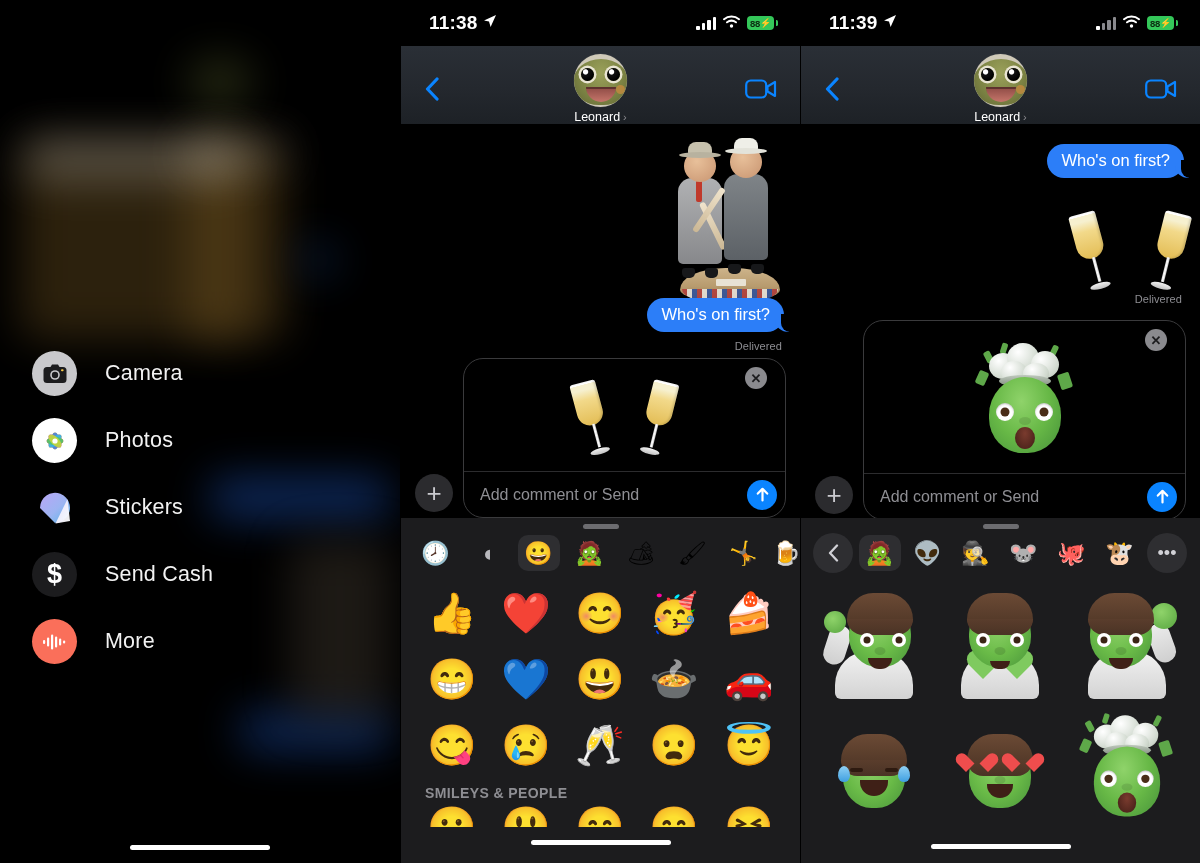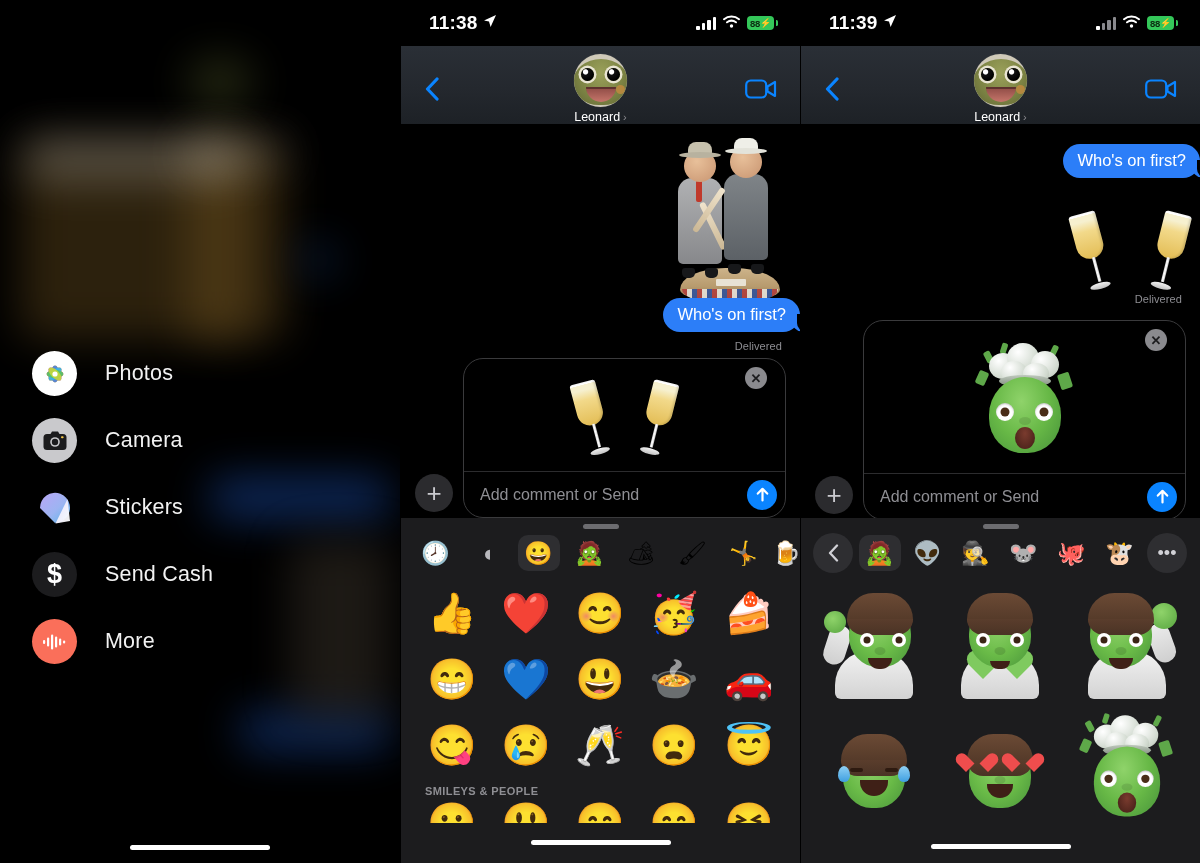--- a/index.html
+++ b/index.html
@@ -80,21 +80,21 @@
   .avatar .cheek { position:absolute; right:4%; top:58%; width:9px; height:9px; border-radius:50%; background:#c08a3e; opacity:.85;}
   .nav-name { font-size:12.5px; color:#fff; display:flex; align-items:center; gap:3px; }
   .nav-name .chev { color:#8b8b90; font-size:11px; }
   .nav-video {
     position:absolute; right:22px; top:30px; width:34px; height:26px;
     display:flex; align-items:center; justify-content:center;
   }
 
   
   .thread { position:absolute; left:0; right:0; background:#000; overflow:hidden; }
-  .bubble-row { display:flex; justify-content:flex-end; }
+  .bubble-row { display:flex; justify-content:flex-end; padding-right:16px; }
   .bubble {
     position:relative; background:#2C7EF8; color:#fff;
     padding:7px 14px 8px; border-radius:18px;
     font-size:16.5px; line-height:1.15; max-width:260px;
   }
   .bubble::after {
     content:""; position:absolute; right:-5px; bottom:0; width:14px; height:18px;
     background:#2C7EF8; border-bottom-left-radius:16px 14px;
     clip-path:polygon(0 0, 58% 0, 100% 100%, 0 100%);
   }
@@ -211,21 +211,21 @@
   }
   .cat.active { background:#2e2e31; }
   .cat .glyph { display:block; }
   .round-btn {
     width:40px; height:40px; border-radius:50%; background:#2e2e31;
     display:flex; align-items:center; justify-content:center; flex:0 0 auto;
     color:#d1d1d6; font-size:18px;
   }
   .emoji-grid { display:grid; grid-template-columns:repeat(5,1fr); row-gap:14px; padding:10px 14px 0; }
   .emoji-cell { display:flex; align-items:center; justify-content:center; font-size:40px; line-height:1; height:52px; }
-  .section-title { padding:14px 24px 0; font-size:11px; font-weight:bold; color:#8e8e93; letter-spacing:.4px; }
+  .section-title { padding:14px 24px 0; font-size:14px; font-weight:bold; color:#8e8e93; letter-spacing:.4px; }
   .emoji-row-partial { display:grid; grid-template-columns:repeat(5,1fr); padding:6px 14px 0; overflow:hidden; height:26px; }
   .emoji-row-partial .emoji-cell { font-size:40px; height:40px; align-items:flex-start; }
 
   .memoji-grid { display:grid; grid-template-columns:repeat(3,1fr); row-gap:6px; padding:14px 10px 0; }
   .memoji-cell { display:flex; align-items:center; justify-content:center; height:112px; }
 
   
   .mm { position:relative; width:100px; height:104px; }
   .mm-body { position:absolute; left:50%; bottom:0; transform:translateX(-50%);
     width:78px; height:48px; border-radius:34px 34px 6px 6px;
@@ -290,49 +290,49 @@
       <div class="blur-shape" style="left:210px;top:478px;width:180px;height:40px;background:#1b4fb0;opacity:.55;"></div>
       <div class="blur-shape" style="left:240px;top:712px;width:150px;height:38px;background:#1b4fb0;opacity:.52;"></div>
       <div class="blur-shape" style="left:290px;top:540px;width:100px;height:180px;background:#3a332a;opacity:.5;"></div>
       <div class="blur-shape" style="left:300px;top:245px;width:36px;height:30px;background:#1e4f9e;opacity:.4;"></div>
     </div>
 
     <div class="drawer">
       <div class="drawer-list">
 
         <div class="drawer-item">
+          <div class="di-icon" style="background:#c9c9cc;">
+            <svg width="24" height="20" viewBox="0 0 24 20" aria-hidden="true">
+              <rect x="0.5" y="3" width="23" height="16" rx="3.5" fill="#1c1c1e"></rect>
+              <path d="M7.5 3 L9 0.6 h6 L16.5 3 Z" fill="#1c1c1e"></path>
+              <circle cx="12" cy="11" r="4.8" fill="#c9c9cc"></circle>
+              <circle cx="12" cy="11" r="3.2" fill="#1c1c1e"></circle>
+              <rect x="18" y="5.2" width="2.6" height="2" rx="1" fill="#f7c948"></rect>
+            </svg>
+          </div>
+          <div class="di-label">Camera</div>
+        </div>
+
+        <div class="drawer-item">
           <div class="di-icon" style="background:#ffffff;">
             <svg width="30" height="30" viewBox="0 0 30 30" aria-hidden="true">
               <g transform="translate(15,15)">
                 <ellipse rx="4" ry="8.4" fill="#f6c02c" opacity=".92"></ellipse>
                 <ellipse rx="4" ry="8.4" fill="#f0822e" opacity=".92" transform="rotate(45)"></ellipse>
                 <ellipse rx="4" ry="8.4" fill="#e8473f" opacity=".92" transform="rotate(90)"></ellipse>
                 <ellipse rx="4" ry="8.4" fill="#b44fc0" opacity=".92" transform="rotate(135)"></ellipse>
                 <ellipse rx="4" ry="8.4" fill="#4a7fe0" opacity=".92" transform="rotate(180)"></ellipse>
                 <ellipse rx="4" ry="8.4" fill="#36b3e8" opacity=".92" transform="rotate(225)"></ellipse>
                 <ellipse rx="4" ry="8.4" fill="#52c56a" opacity=".92" transform="rotate(270)"></ellipse>
                 <ellipse rx="4" ry="8.4" fill="#c3d63c" opacity=".92" transform="rotate(315)"></ellipse>
                 <circle r="2.6" fill="#fff"></circle>
               </g>
             </svg>
           </div>
           <div class="di-label">Photos</div>
-        </div>
-
-        <div class="drawer-item">
-          <div class="di-icon" style="background:#c9c9cc;">
-            <svg width="24" height="20" viewBox="0 0 24 20" aria-hidden="true">
-              <rect x="0.5" y="3" width="23" height="16" rx="3.5" fill="#1c1c1e"></rect>
-              <path d="M7.5 3 L9 0.6 h6 L16.5 3 Z" fill="#1c1c1e"></path>
-              <circle cx="12" cy="11" r="4.8" fill="#c9c9cc"></circle>
-              <circle cx="12" cy="11" r="3.2" fill="#1c1c1e"></circle>
-              <rect x="18" y="5.2" width="2.6" height="2" rx="1" fill="#f7c948"></rect>
-            </svg>
-          </div>
-          <div class="di-label">Camera</div>
         </div>
 
         <div class="drawer-item">
           <div class="di-icon" style="background:transparent;">
             <svg width="40" height="40" viewBox="0 0 40 40" aria-hidden="true">
               <defs>
                 <linearGradient id="stk" x1="0" y1="0" x2="1" y2="1">
                   <stop offset="0%" stop-color="#b9a6f5"></stop>
                   <stop offset="55%" stop-color="#9db4f2"></stop>
                   <stop offset="100%" stop-color="#58b6e8"></stop>

